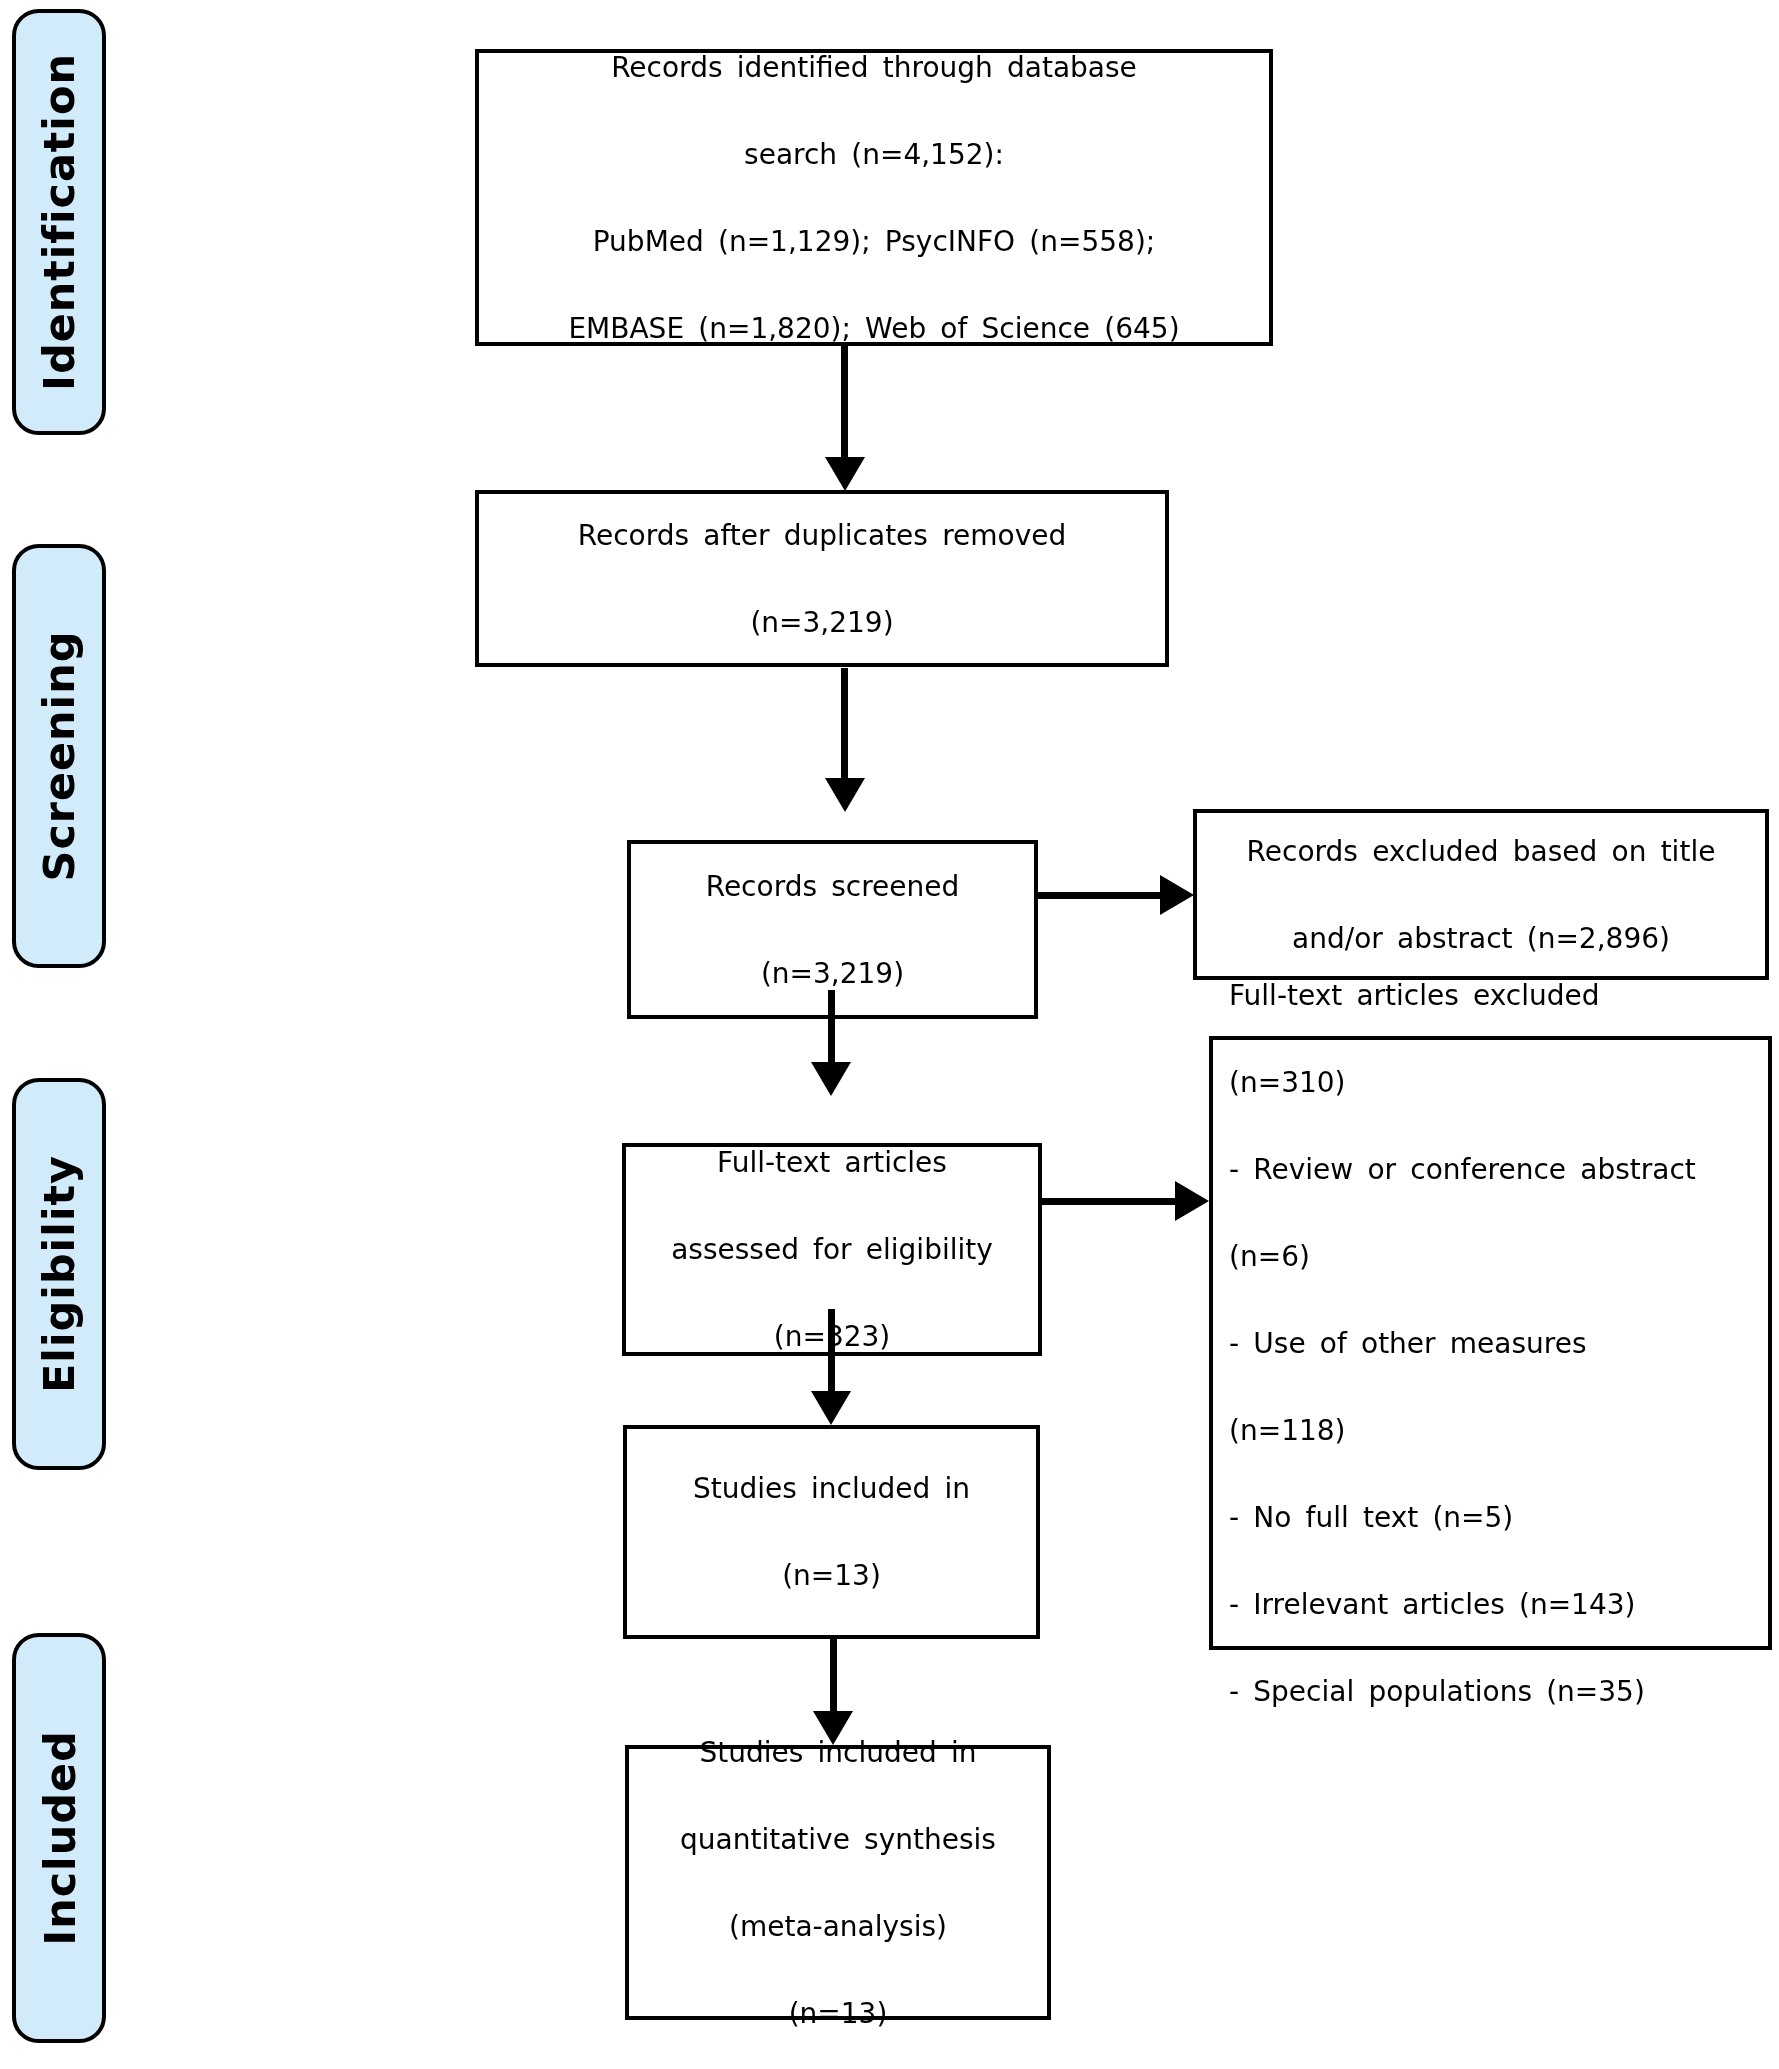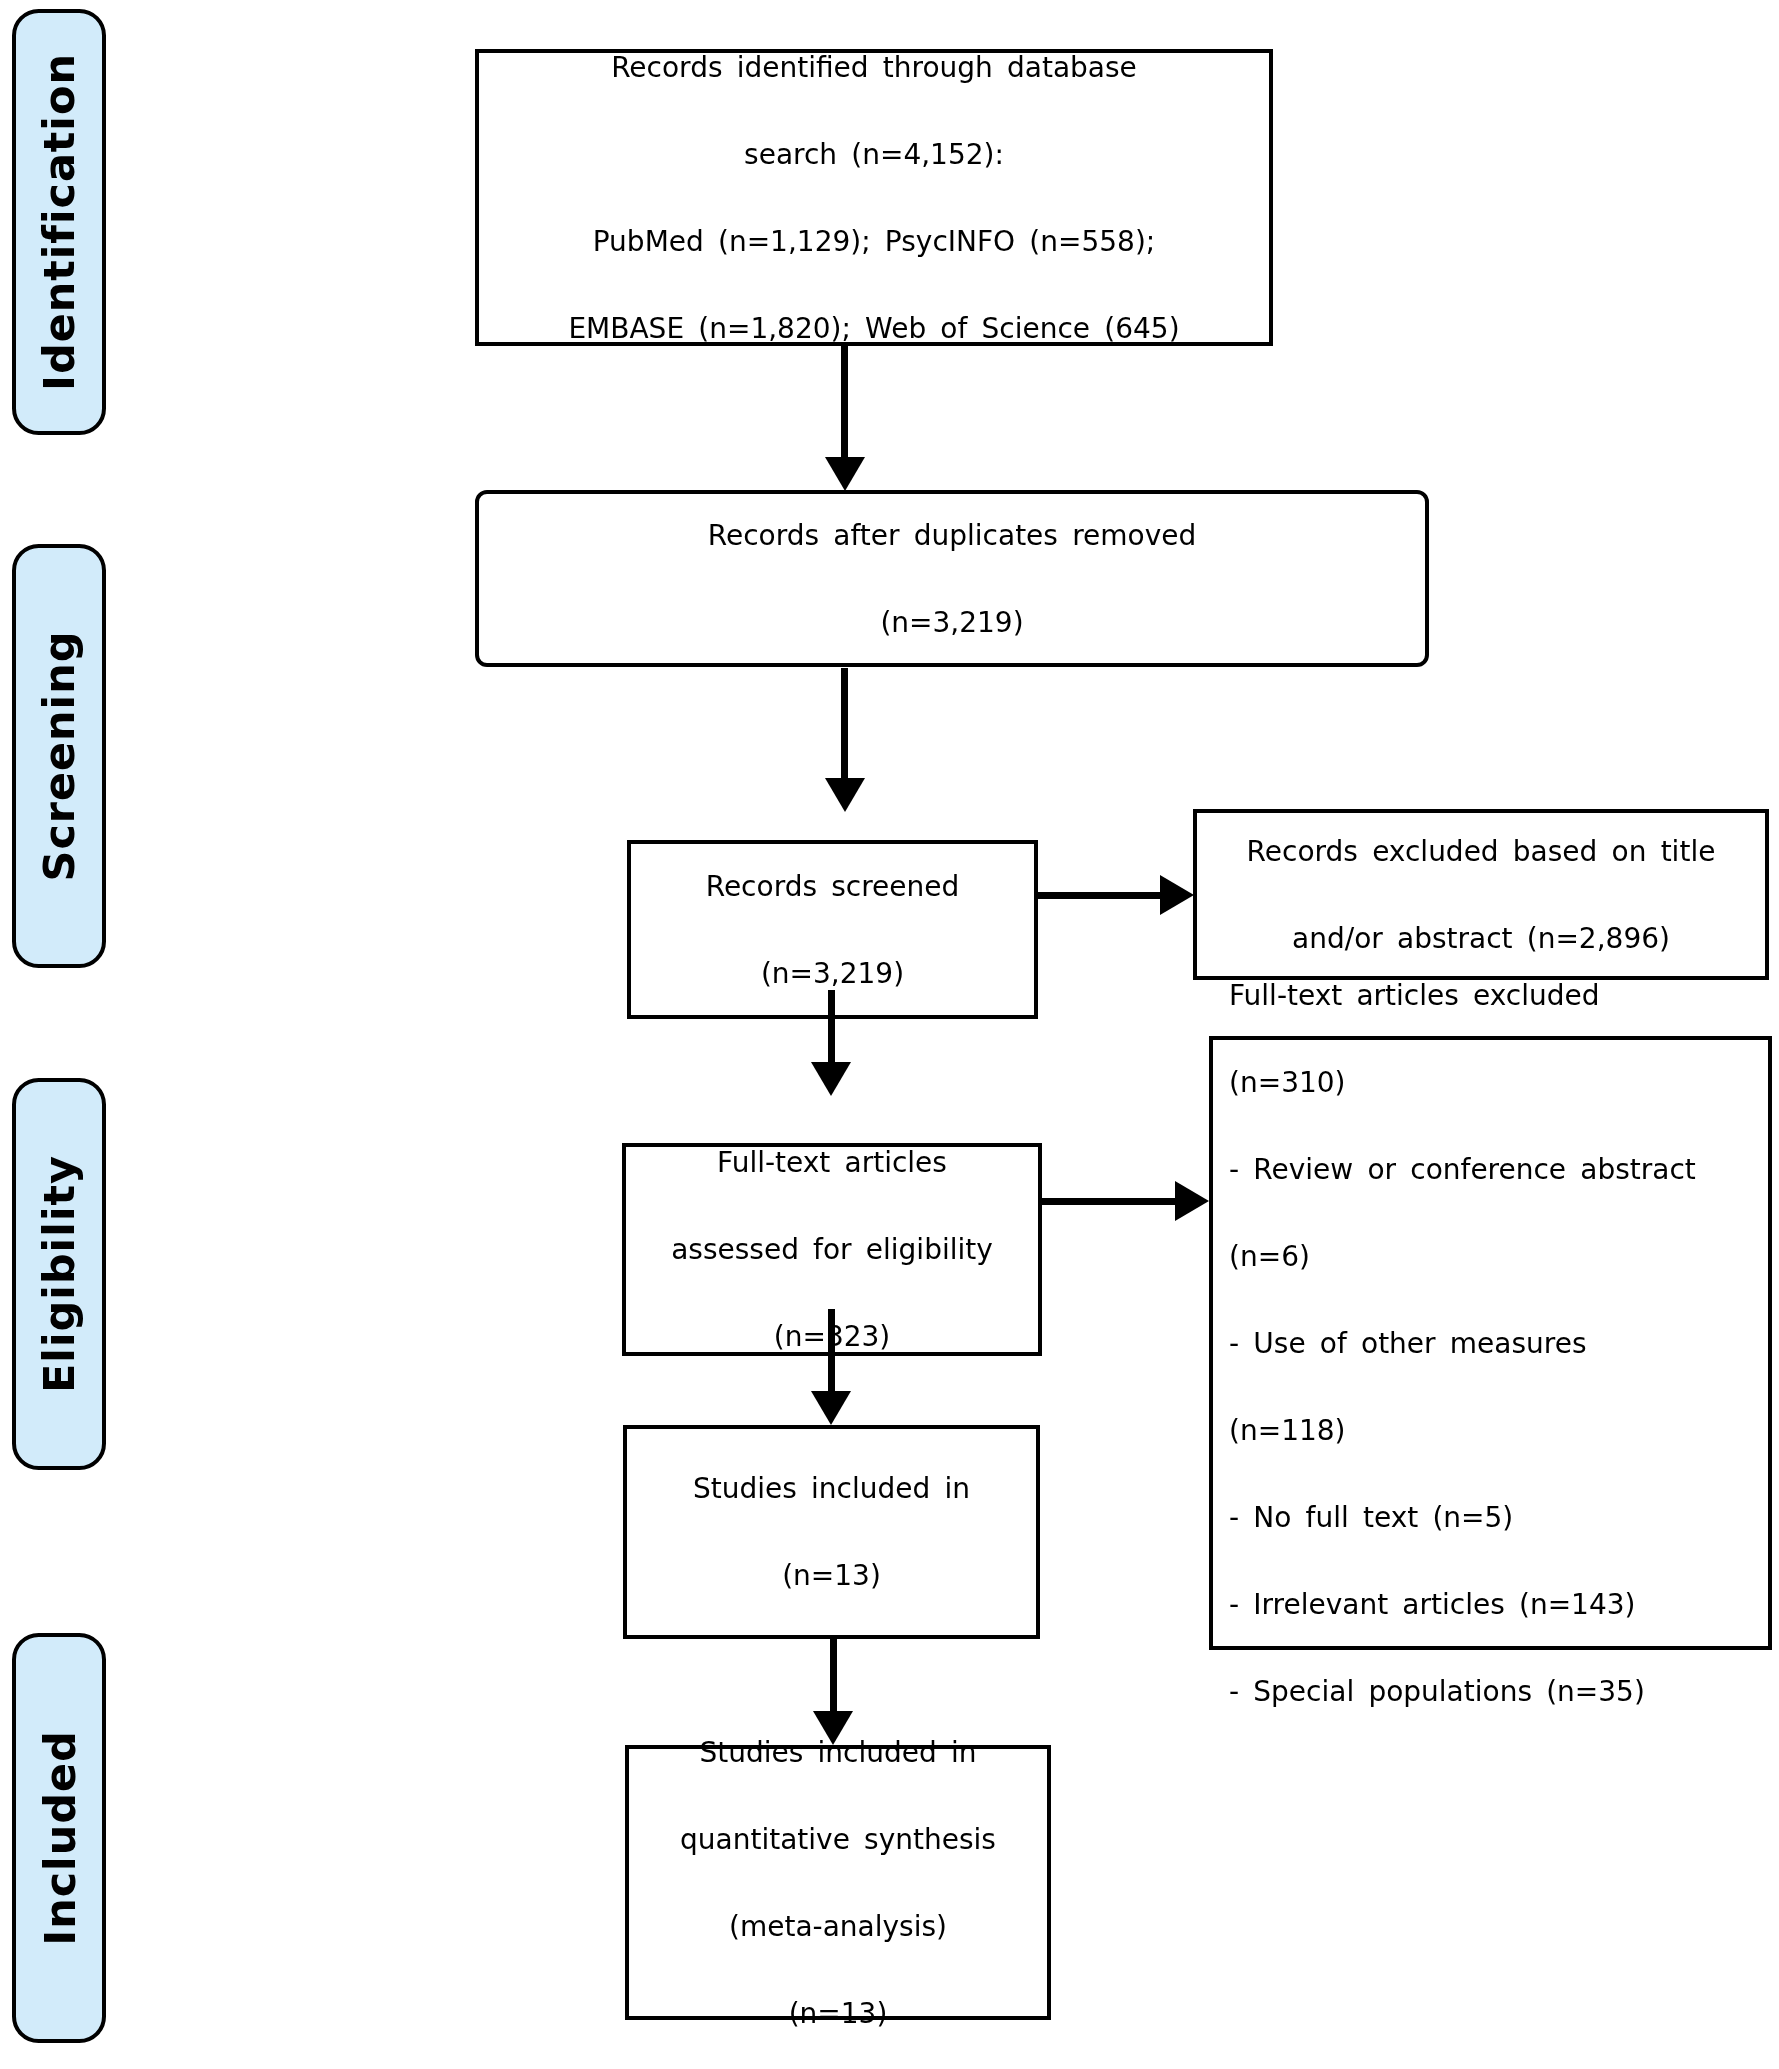--- a/index.html
+++ b/index.html
@@ -106,21 +106,21 @@
     <span class="stage-label">Included</span>
   </div>
 
   <div class="box" style="left: 475px; top: 49px; width: 798px; height: 297px; border-color: rgb(0, 0, 0);">
       <div class="line">Records identified through database</div>
       <div class="line">search (n=4,152):</div>
       <div class="line">PubMed (n=1,129); PsycINFO (n=558);</div>
       <div class="line">EMBASE (n=1,820); Web of Science (645)</div>
     </div>
 
-  <div class="box" style="left: 475px; top: 490px; width: 954px; height: 177px; border-color: rgb(0, 0, 0); border-radius: 12px;">
+  <div class="box" style="left: 475px; top: 490px; width: 694px; height: 177px; border-color: rgb(0, 0, 0);">
       <div class="line">Records after duplicates removed</div>
       <div class="line">(n=3,219)</div>
     </div>
 
   <div class="box" style="left: 627px; top: 811px; width: 411px; height: 179px; border-color: rgb(0, 0, 0); margin-top: 29px;">
       <div class="line">Records screened</div>
       <div class="line">(n=3,219)</div>
     </div>
 
   <div class="box" style="left: 1193px; top: 809px; width: 576px; height: 171px; border-color: rgb(0, 0, 0);">

